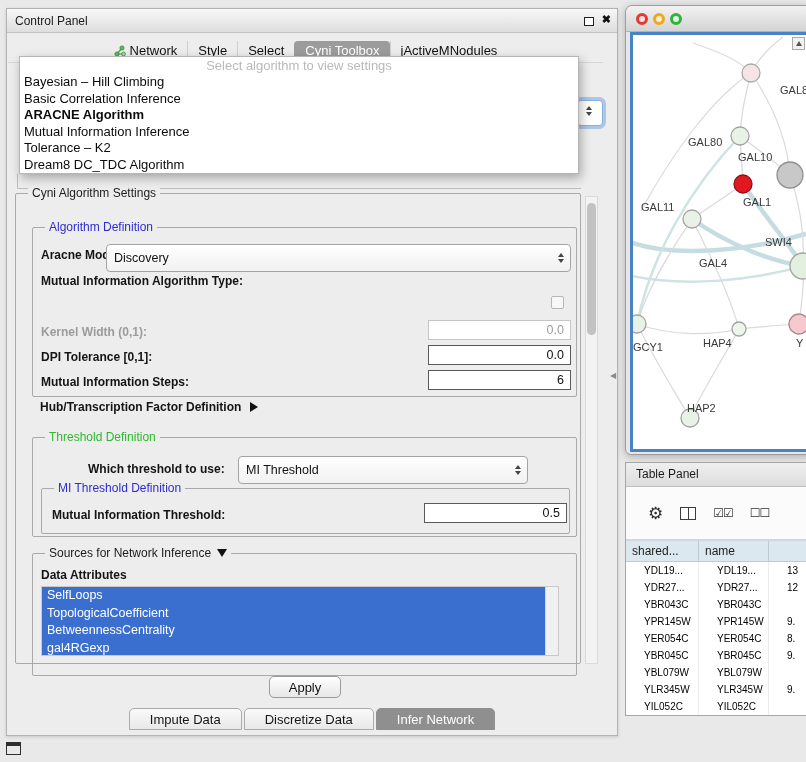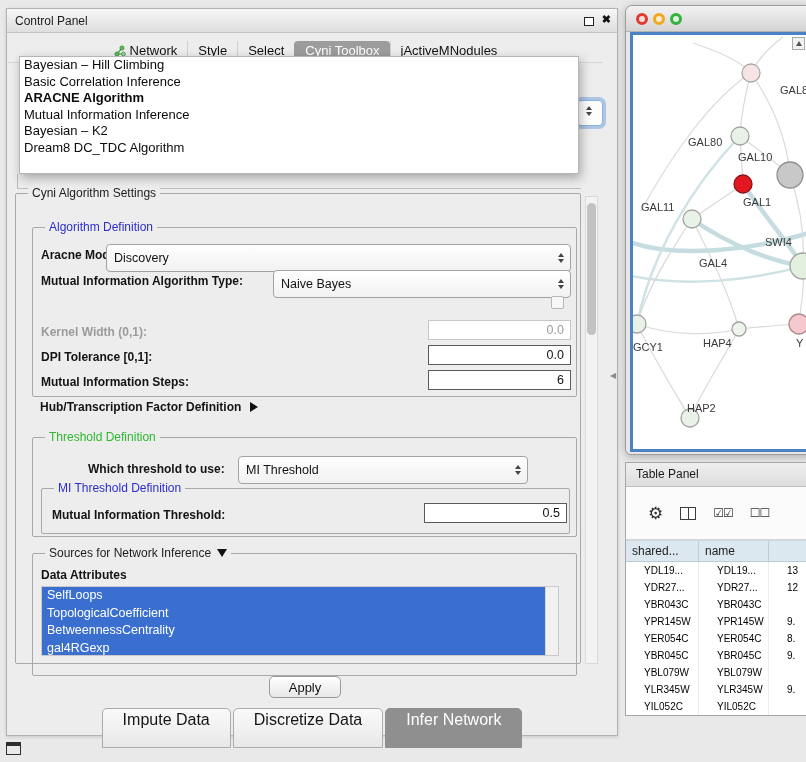--- a/index.html
+++ b/index.html
@@ -70,21 +70,21 @@
   .attr-sb{width:13px;background:#f1f1f1;border-left:1px solid #d7d7d7}
 
   .v-scroll{position:absolute;left:578px;top:187px;width:13px;height:468px;background:#f3f3f3;border:1px solid #dadada}
   .v-thumb{position:absolute;left:1px;right:1px;top:6px;height:132px;background:#c2c2c2;border-radius:5px}
 
   .apply{position:absolute;left:262px;top:667px;width:72px;height:22px;
       background:linear-gradient(#ffffff,#e7e7e7);border:1px solid #9a9a9a;border-radius:5px;
       font-size:13px;color:#111;font-family:inherit}
 
   .bottom-tabs{position:absolute;left:0;right:0;top:699px;height:22px;display:flex;justify-content:center;gap:2px}
-  .btab{height:40px;padding:0 20px;line-height:21px;font-size:16px;color:#151515;white-space:nowrap;
+  .btab{height:22px;padding:0 20px;line-height:21px;font-size:13px;color:#151515;white-space:nowrap;
       background:linear-gradient(#fafafa,#e8e8e8);border:1px solid #ababab;border-radius:5px 5px 0 0}
   .btab.selected{background:#8f8f8f;color:#fff;border-color:#8f8f8f}
 
   .splitter{position:absolute;left:608px;top:366px;width:10px;height:20px;font-size:8px;
       line-height:20px;color:#8b8b8b;text-align:center}
 
   
   .net-win{position:absolute;left:625px;top:5px;width:188px;height:450px;background:#e7e7e7;
       border:1px solid #9d9d9d;border-radius:7px 7px 6px 6px;box-shadow:0 2px 8px rgba(0,0,0,.25)}
   .mac-bar{position:absolute;left:0;right:0;top:0;height:26px;
@@ -162,53 +162,47 @@
     <div class="combo-frag">
       <span class="step">
           <i class="t-up"></i>
           <i class="t-dn"></i>
         </span>
     </div>
     <div class="gb-frag-b"></div>
     <div class="gb-frag-l"></div>
 
     <div class="popup">
+      <div class="dd-ph">Select algorithm to view settings</div>
       <div id="dd-items">
           <div class="dd-item">Bayesian – Hill Climbing</div>
           <div class="dd-item">Basic Correlation Inference</div>
           <div class="dd-item bold">ARACNE Algorithm</div>
           <div class="dd-item">Mutual Information Inference</div>
-          <div class="dd-item">Bayesian – K2</div>
+          <div class="dd-item">Tolerance – K2</div>
           <div class="dd-item">Dream8 DC_TDC Algorithm</div>
         </div>
     </div>
 
     <div class="settings">
       <span class="gtitle">Cyni Algorithm Settings</span>
 
       <div class="box" style="left:16px;top:33px;width:545px;height:170px">
         <span class="gtitle blue">Algorithm Definition</span>
 
         <span class="lbl" style="left:8px;top:20px">Aracne Mode:</span>
         <div class="combo" style="left:73px;top:16px;width:465px">
           <span class="val">Discovery</span>
           <span class="step">
               <i class="t-up"></i>
               <i class="t-dn"></i>
             </span>
         </div>
 
         <span class="lbl" style="left:8px;top:46px">Mutual Information Algorithm Type:</span>
-        <div class="combo" style="left:240px;top:42px;width:298px">
-          <span class="val">Naive Bayes</span>
-          <span class="step">
-              <i class="t-up"></i>
-              <i class="t-dn"></i>
-            </span>
-        </div>
 
         <span class="checkbox" style="left:518px;top:68px"></span>
 
         <span class="lbl dis" style="left:8px;top:97px">Kernel Width (0,1):</span>
         <div class="field dis" style="left:395px;top:92px;width:143px">0.0</div>
 
         <span class="lbl" style="left:8px;top:122px">DPI Tolerance [0,1]:</span>
         <div class="field" style="left:395px;top:117px;width:143px">0.0</div>
 
         <span class="lbl" style="left:8px;top:147px">Mutual Information Steps:</span>

